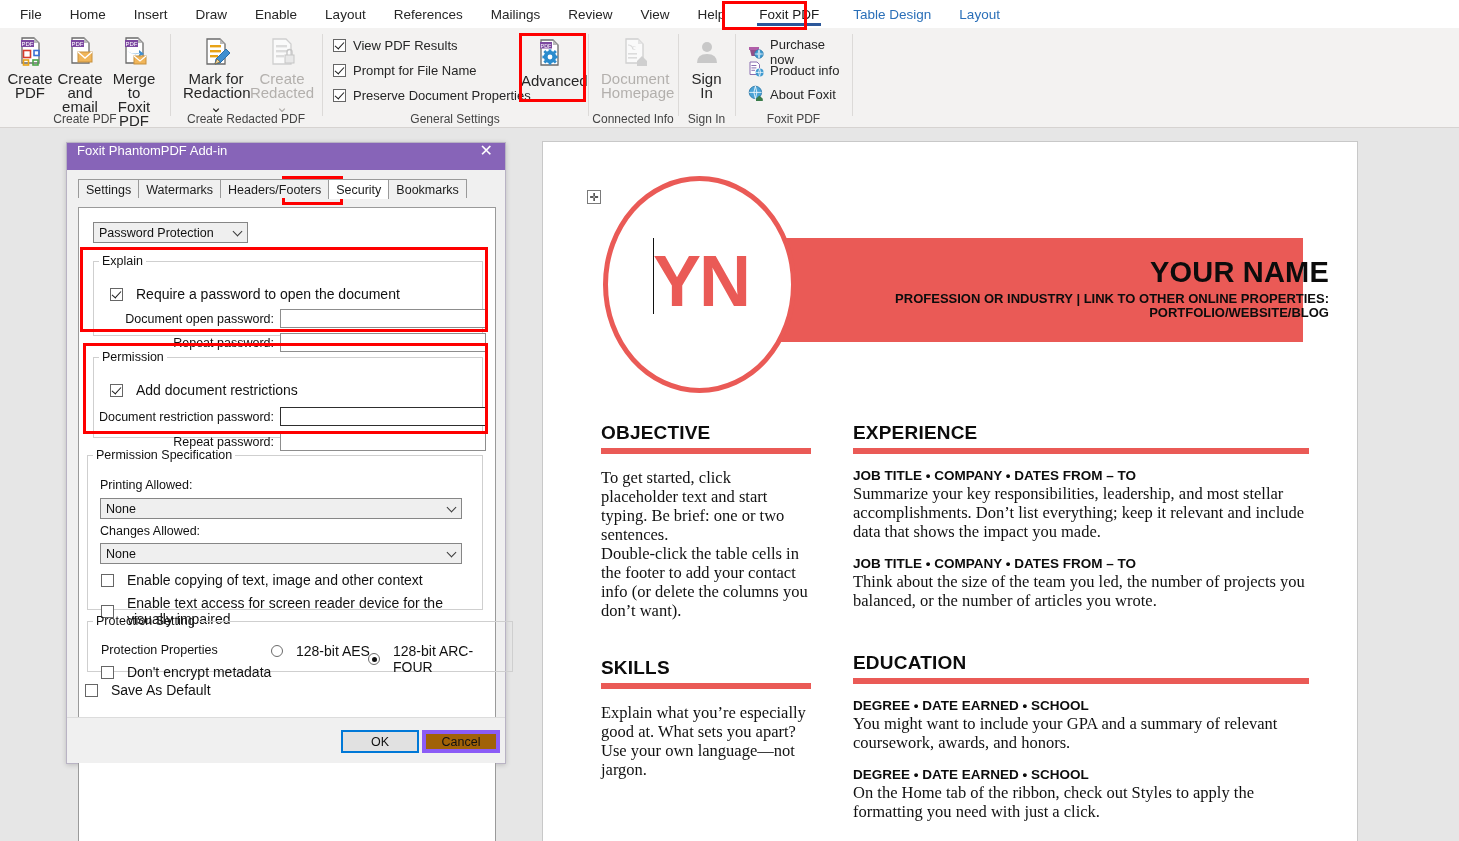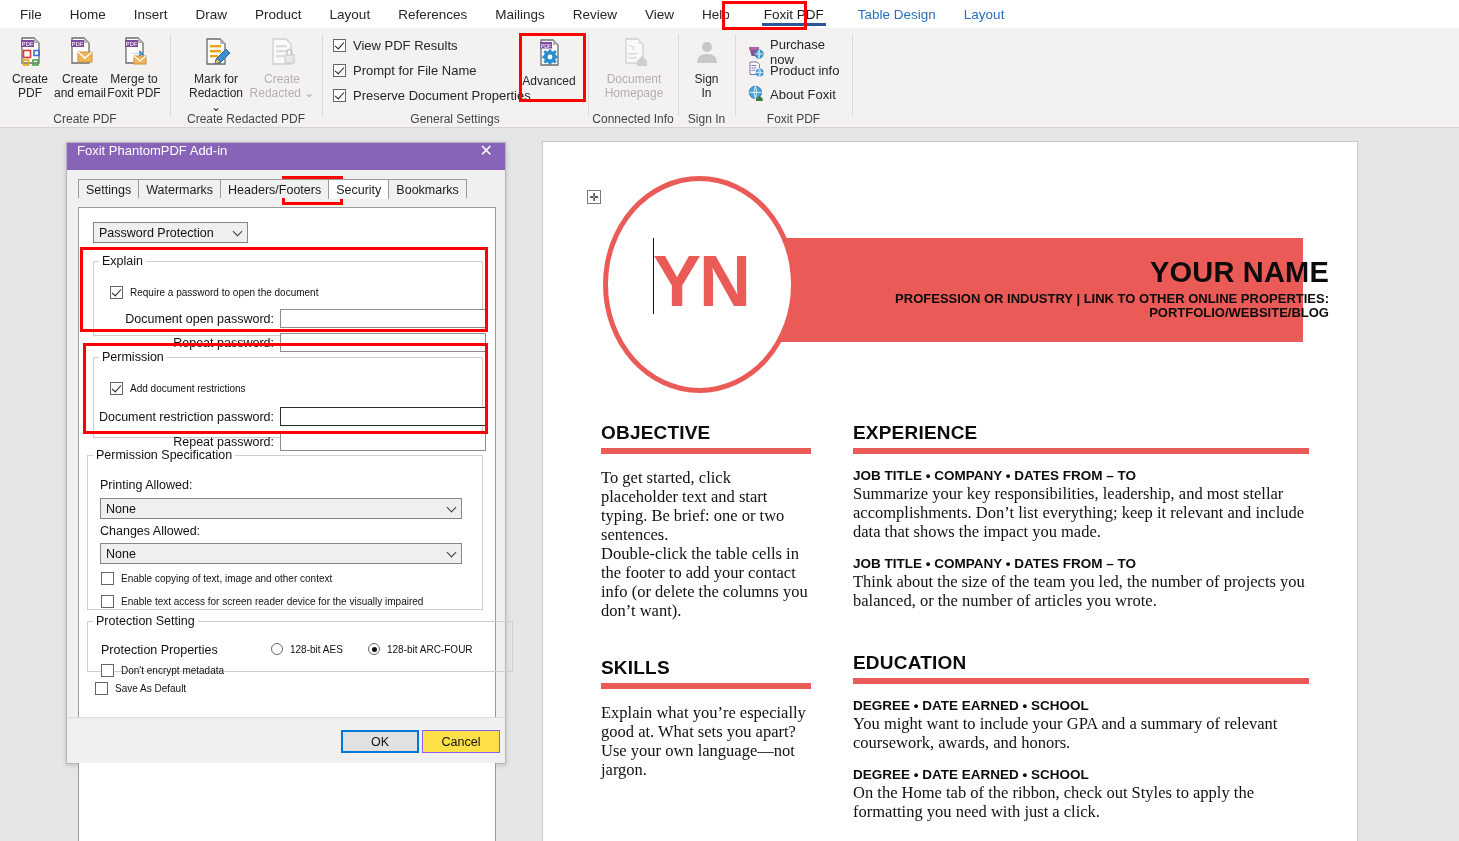--- a/index.html
+++ b/index.html
@@ -22,21 +22,21 @@
   .tab.active .uline { position:absolute; left:12px; right:12px; bottom:2px; height:3px; background:#2b579a; }
 
   #ribbon-body { position:relative; height:100px; background:#f3f2f1; border-bottom:1px solid #d6d3d1; }
   .group { position:absolute; top:0; height:100px; }
   .group-label { position:absolute; bottom:2px; left:0; width:100%; text-align:center;
                  font-size:12px; color:#444; }
   .group-sep { position:absolute; top:6px; width:1px; height:82px; background:#dcdad8; }
 
   .bigbtn { position:absolute; top:4px; width:56px; text-align:center; cursor:default; }
   .bigbtn .glyph { height:40px; display:flex; align-items:center; justify-content:center; }
-  .bigbtn .cap { font-size:12px; line-height:14px; color:#262626; }
+  .bigbtn .cap { font-size:15px; line-height:14px; color:#262626; }
   .bigbtn.disabled .cap { color:#b3b0ad; }
 
   .chk-row { position:absolute; display:flex; align-items:center; gap:7px; font-size:13px; color:#262626; }
   .wcheck { width:13px; height:13px; border:1px solid #666; background:#fff; position:relative; flex:none; }
   .wcheck.on:after { content:""; position:absolute; left:3px; top:0px; width:4px; height:8px;
                      border:solid #1b1b1b; border-width:0 1.6px 1.6px 0; transform:rotate(42deg); }
 
   .linkrow { position:absolute; display:flex; align-items:center; gap:6px; font-size:13px; color:#262626; }
 
   .redbox { position:absolute; border:3px solid #fe0000; pointer-events:none; }
@@ -67,30 +67,30 @@
                    pointer-events:none; }
 
   fieldset.grp { position:absolute; margin:0; padding:0; border:1px solid #cfcfcf; }
   fieldset.grp > legend { font-size:12.5px; padding:0 3px; margin-left:5px; color:#111; }
 
   .fld-label { position:absolute; font-size:12.5px; color:#111; text-align:right; }
   input.tb { position:absolute; height:19px; border:1px solid #8d8d8d; background:#fff;
              font-family:"Liberation Sans", sans-serif; font-size:12.5px; padding:0 3px; }
   input.tb.dark { border:1px solid #2e2e2e; }
 
-  .cb-row { position:absolute; display:flex; align-items:center; gap:7px; font-size:10px; color:#111; }
+  .cb-row { position:absolute; display:flex; align-items:center; gap:13px; font-size:14px; color:#111; }
   .radio { width:12px; height:12px; border:1px solid #6b6b6b; border-radius:50%; background:#fff;
            position:relative; flex:none; }
   .radio.on:after { content:""; position:absolute; left:2.5px; top:2.5px; width:5px; height:5px;
                     border-radius:50%; background:#111; }
 
   #dlg-footer { position:absolute; left:0; bottom:0; width:100%; height:46px;
                 background:#f0f0f0; border-top:1px solid #dcdcdc; }
   .dbtn { position:absolute; top:12px; width:78px; height:23px; font-size:12.5px;
-          background:#fde047; border:1px solid #8b5cf6; color:#111; font-family:"Liberation Sans", sans-serif;
+          background:#a16207; border:4px solid #8b5cf6; color:#111; font-family:"Liberation Sans", sans-serif;
           cursor:default; }
   .dbtn.def { background:#e1e1e1; border:2px solid #0078d7; }
 
   
   #page { position:absolute; left:542px; top:141px; width:816px; height:1056px;
           background:#fff; border:1px solid #c8c8c8; overflow:hidden; }
   #move-handle { position:absolute; left:44px; top:48px; width:14px; height:14px;
                  border:1px solid #7a7a7a; background:#fff; display:flex;
                  align-items:center; justify-content:center; font-size:11px; line-height:1; color:#222; }
 
@@ -119,21 +119,21 @@
 </head>
 <body>
 
 <div id="ribbon">
 
   <div id="tabbar">
     <div class="tab"><span>File</span></div>
     <div class="tab"><span>Home</span></div>
     <div class="tab"><span>Insert</span></div>
     <div class="tab"><span>Draw</span></div>
-    <div class="tab"><span>Product</span></div>
+    <div class="tab"><span>Enable</span></div>
     <div class="tab"><span>Layout</span></div>
     <div class="tab"><span>References</span></div>
     <div class="tab"><span>Mailings</span></div>
     <div class="tab"><span>Review</span></div>
     <div class="tab"><span>View</span></div>
     <div class="tab"><span>Help</span></div>
     <div class="tab active" style="margin:0 6px;">
       <span>Foxit PDF</span><span class="uline"></span>
     </div>
     <div class="tab ctx"><span>Table Design</span></div>
@@ -498,21 +498,21 @@
         <div class="cb-row" style="left:280px;top:15px;">
           <span class="radio on"></span>
           <span>128-bit ARC-FOUR</span>
         </div>
         <div class="cb-row" style="left:13px;top:36px;">
           <span class="wcheck"></span>
           <span>Don't encrypt metadata</span>
         </div>
       </fieldset>
 
-      <div class="cb-row" style="left:16px;top:474px;">
+      <div class="cb-row" style="left:6px;top:474px;">
         <span class="wcheck"></span>
         <span>Save As Default</span>
       </div>
     </div>
   </div>
 
   <div class="redbox" style="left:13px;top:104px;width:408px;height:85px;"></div>
   <div class="redbox" style="left:16px;top:200px;width:405px;height:91px;"></div>
 
   <div id="dlg-footer">

